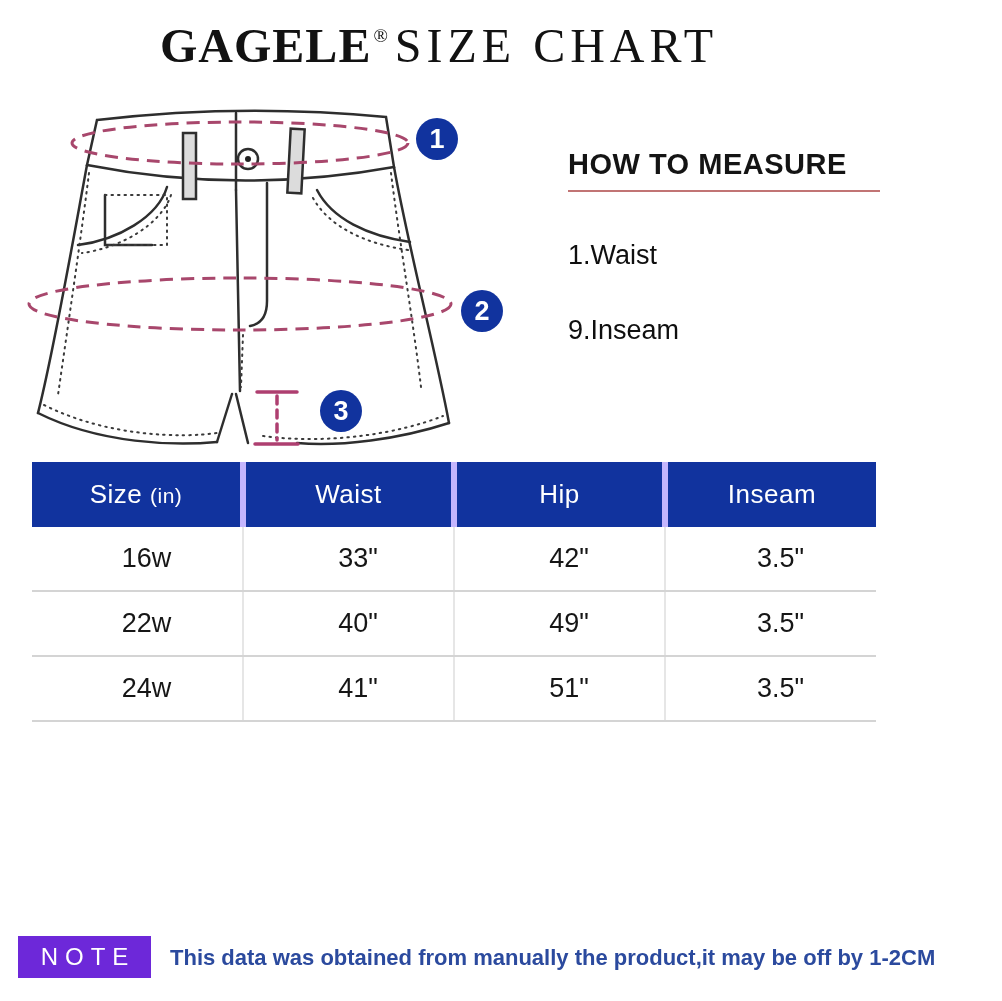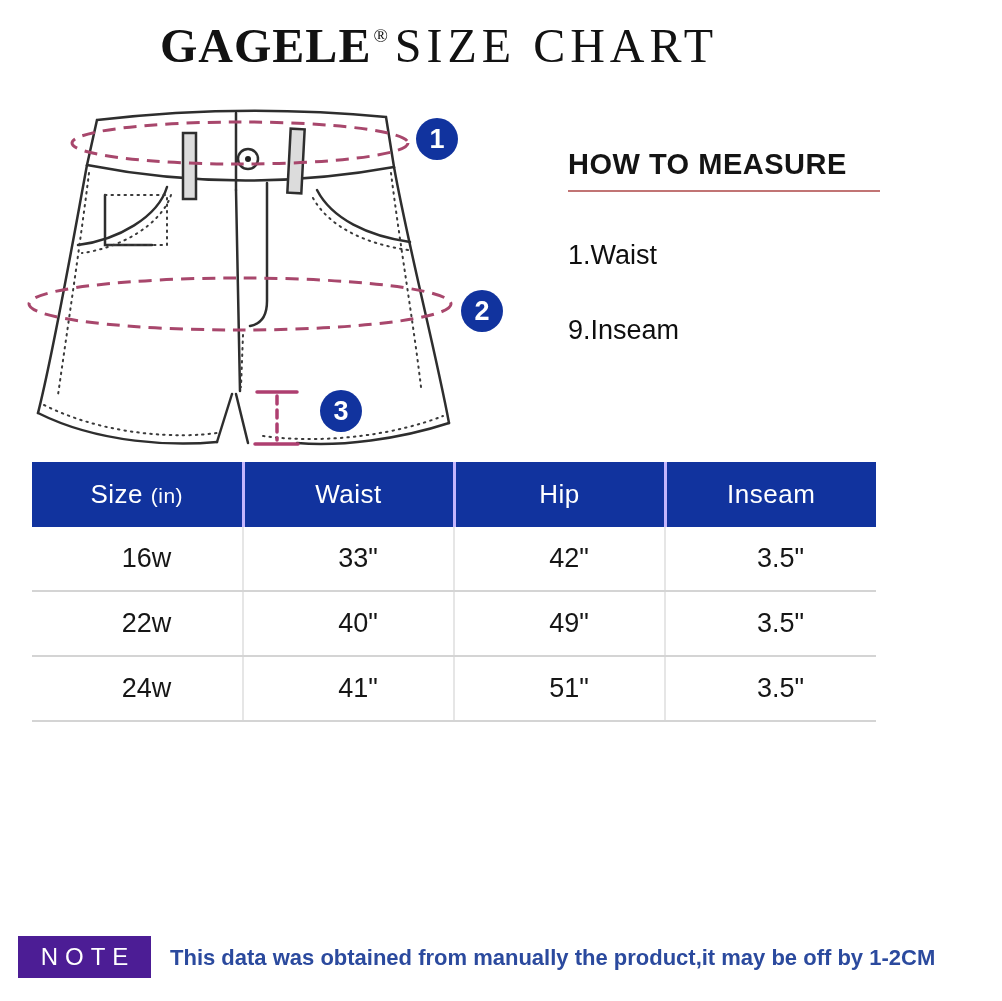--- a/index.html
+++ b/index.html
@@ -20,29 +20,29 @@
   .measure{position:absolute;left:568px;top:148px;width:330px;color:#141414;}
   .measure h2{margin:0;font-size:29px;font-weight:600;letter-spacing:0.5px;
               padding-bottom:9px;border-bottom:2px solid #c17474;width:312px;}
   .measure-item{font-size:27px;font-weight:500;margin-top:44px;color:#0f0f0f;}
   .measure-item:first-child{margin-top:48px;}
 
   
   .size-table{position:absolute;top:462px;left:0;width:844px;border-collapse:collapse;table-layout:fixed;margin-left:32px;}
   .size-table th{background:#11339e;color:#ffffff;height:63px;font-size:26px;font-weight:500;
                  letter-spacing:0.5px;text-align:center;}
-  .size-table th + th{border-left:3px solid #c4b5fd;}
+  .size-table th + th{border-left:6px solid #c4b5fd;}
   .size-table .h-suffix{font-size:21px;font-weight:400;}
   .size-table td{height:61px;text-align:center;font-size:27px;color:#161616;
                  border-bottom:2px solid #d4d4d4;background:#ffffff;padding-left:20px;}
   .size-table td + td{border-left:2px solid #e6e6e6;}
 
   
   .note-badge{position:absolute;left:18px;top:936px;width:133px;height:42px;box-sizing:border-box;
-              background:#4c1d95;color:#ffffff;font-size:24px;font-weight:500;letter-spacing:7px;
+              background:#6d28d9;color:#ffffff;font-size:24px;font-weight:500;letter-spacing:7px;
               text-align:center;line-height:42px;padding-left:7px;}
   .note-text{position:absolute;left:170px;top:936px;height:42px;line-height:44px;
              font-size:22px;font-weight:700;color:#2b4a9e;white-space:nowrap;}
 </style>
 </head>
 <body>
 
 <div class="page">
 
   <header class="title">

